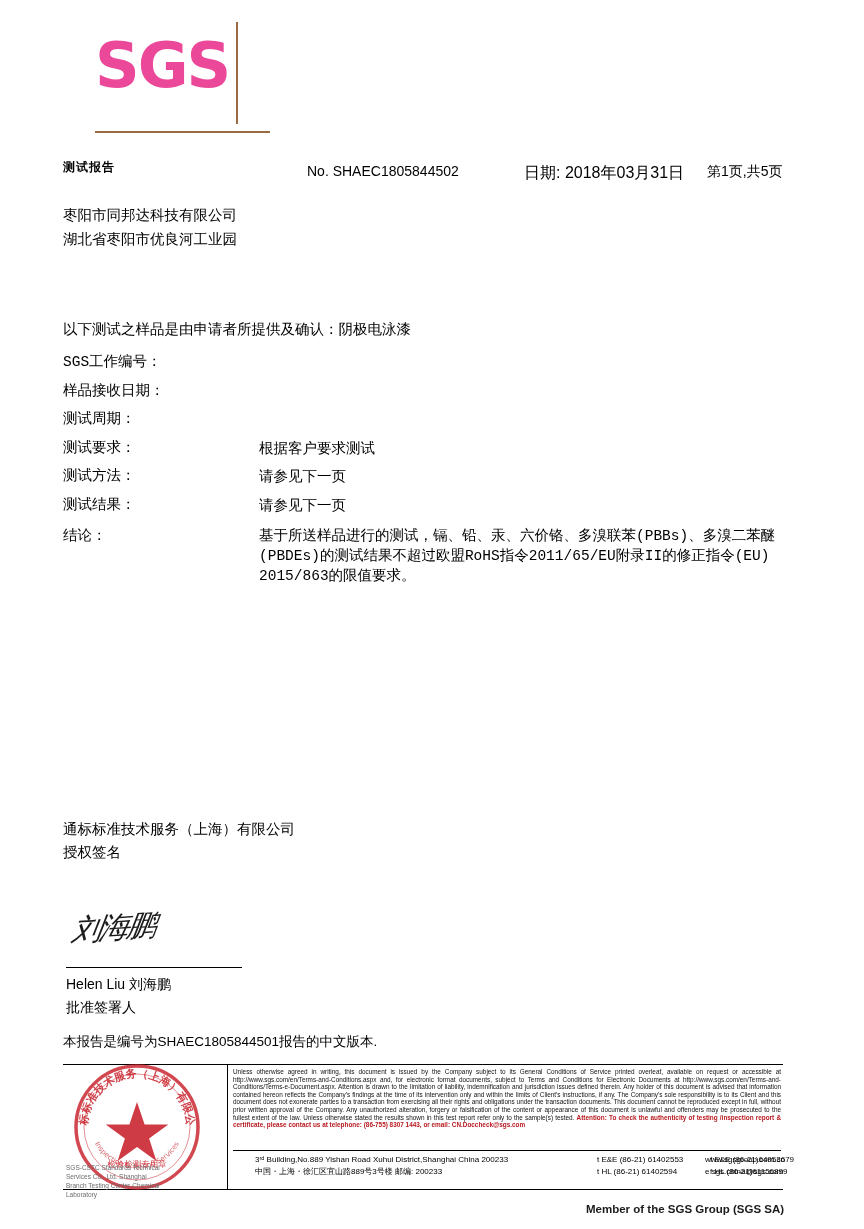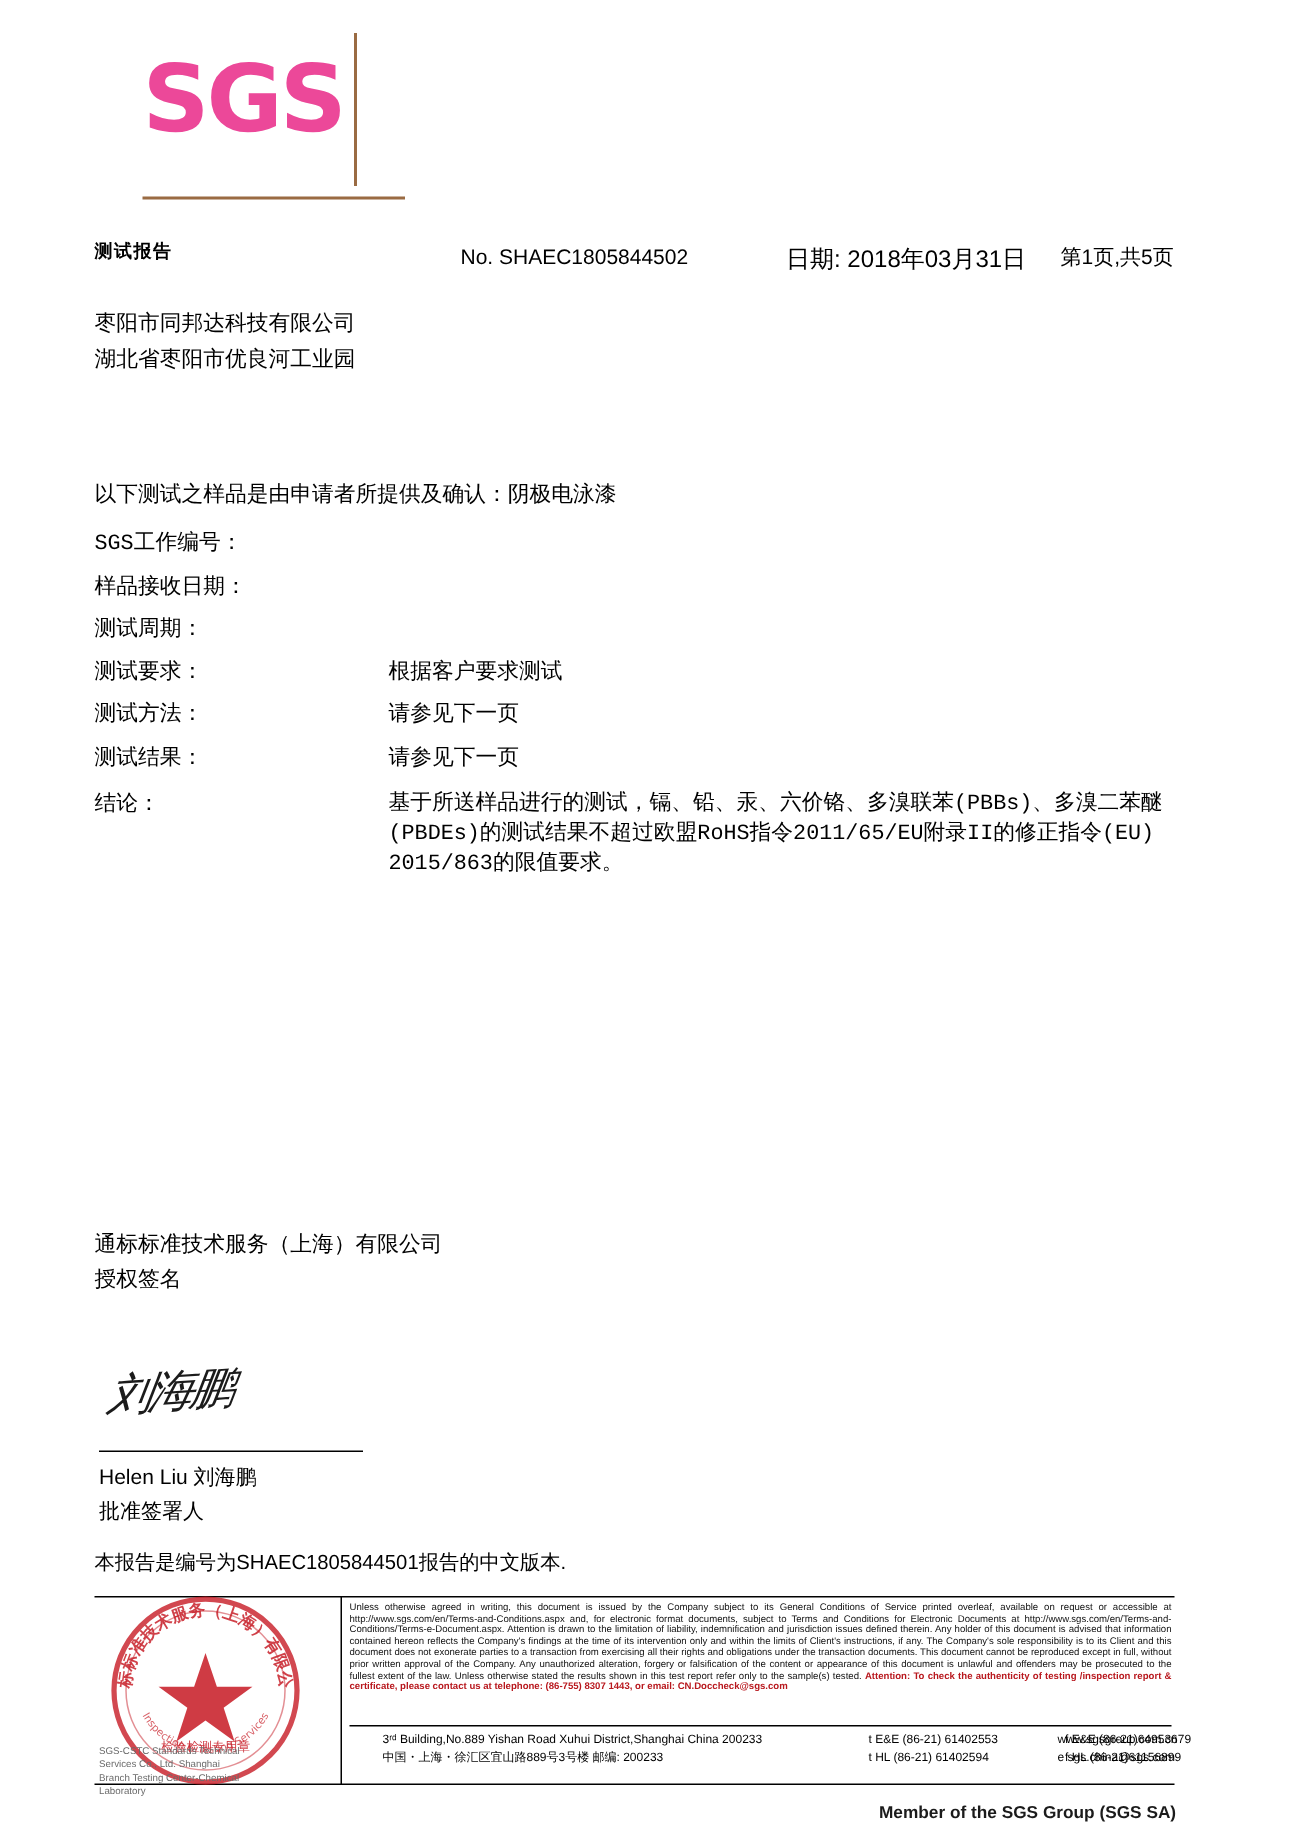--- a/index.html
+++ b/index.html
@@ -258,21 +258,21 @@
     width: 552px;
     font-size: 8px;
     line-height: 12px;
     margin-left: 22px;
   }
   .fc-row {
     position: relative;
     height: 12px;
   }
   .fc-a { position: absolute; left: 0; top: 0; }
-  .fc-b { position: absolute; left: 324px; top: 0; }
+  .fc-b { position: absolute; left: 342px; top: 0; }
   .fc-c { position: absolute; left: 455px; top: 0; }
 
   
   .stamp {
     position: absolute;
     left: 72px;
     top: 1062px;
     width: 130px;
     height: 130px;
   }

